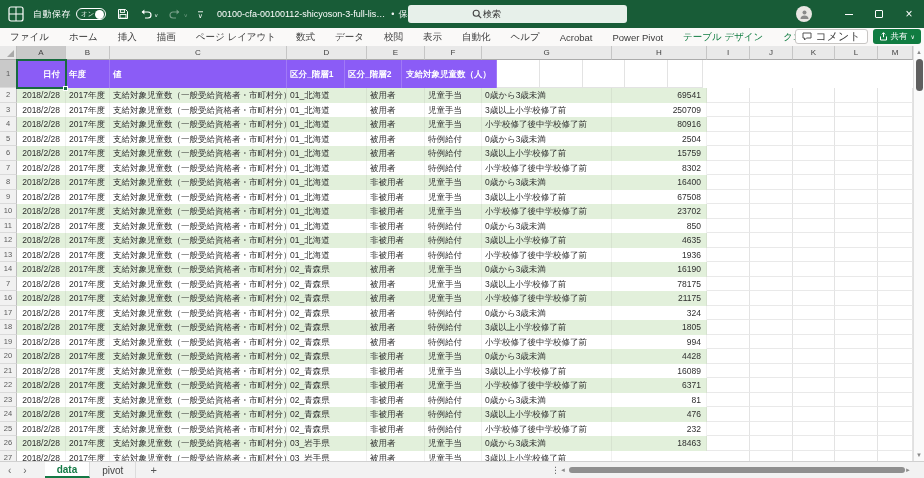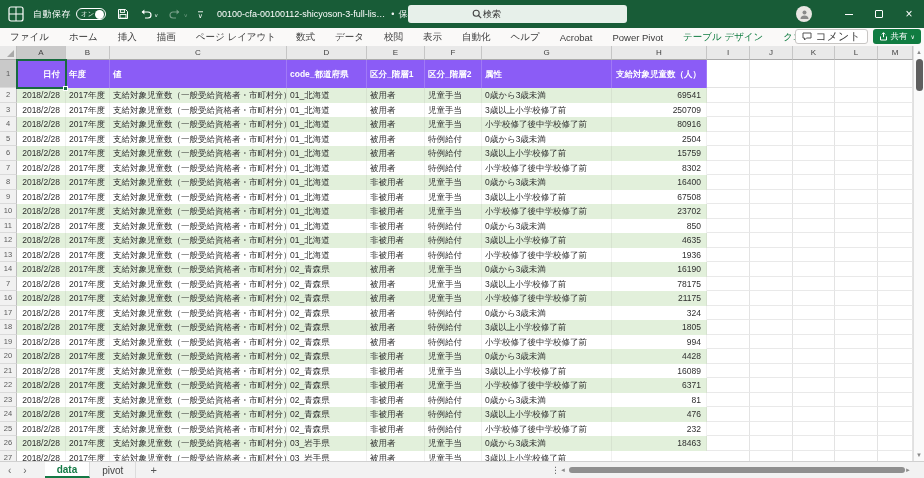--- a/index.html
+++ b/index.html
@@ -278,24 +278,22 @@
       <div class="colhead" style="width: 42px;">K</div>
       <div class="colhead" style="width: 43px;">L</div>
       <div class="colhead" style="width: 35px;">M</div>
     </div>
   <div id="row1">
       <div class="grid-row row1">
         <div class="gut active">1</div>
         <div class="cell hdr r" style="width: 49px;">日付</div>
         <div class="cell hdr" style="width: 44px;">年度</div>
         <div class="cell hdr" style="width: 177px;">値</div>
-        <div class="cell hdr" style="width: 80px;">code_都道府県</div>
         <div class="cell hdr" style="width: 58px;">区分_階層1</div>
         <div class="cell hdr" style="width: 57px;">区分_階層2</div>
-        <div class="cell hdr" style="width: 130px;">属性</div>
         <div class="cell hdr r" style="width: 95px;">支給対象児童数（人）</div>
         <div class="emptycell" style="width: 43px;"></div>
         <div class="emptycell" style="width: 43px;"></div>
         <div class="emptycell" style="width: 42px;"></div>
         <div class="emptycell" style="width: 43px;"></div>
         <div class="emptycell" style="width: 35px;"></div>
       </div>
     </div>
   <div id="gridbody" style="height:373px; overflow:hidden;">
       <div class="grid-row">

